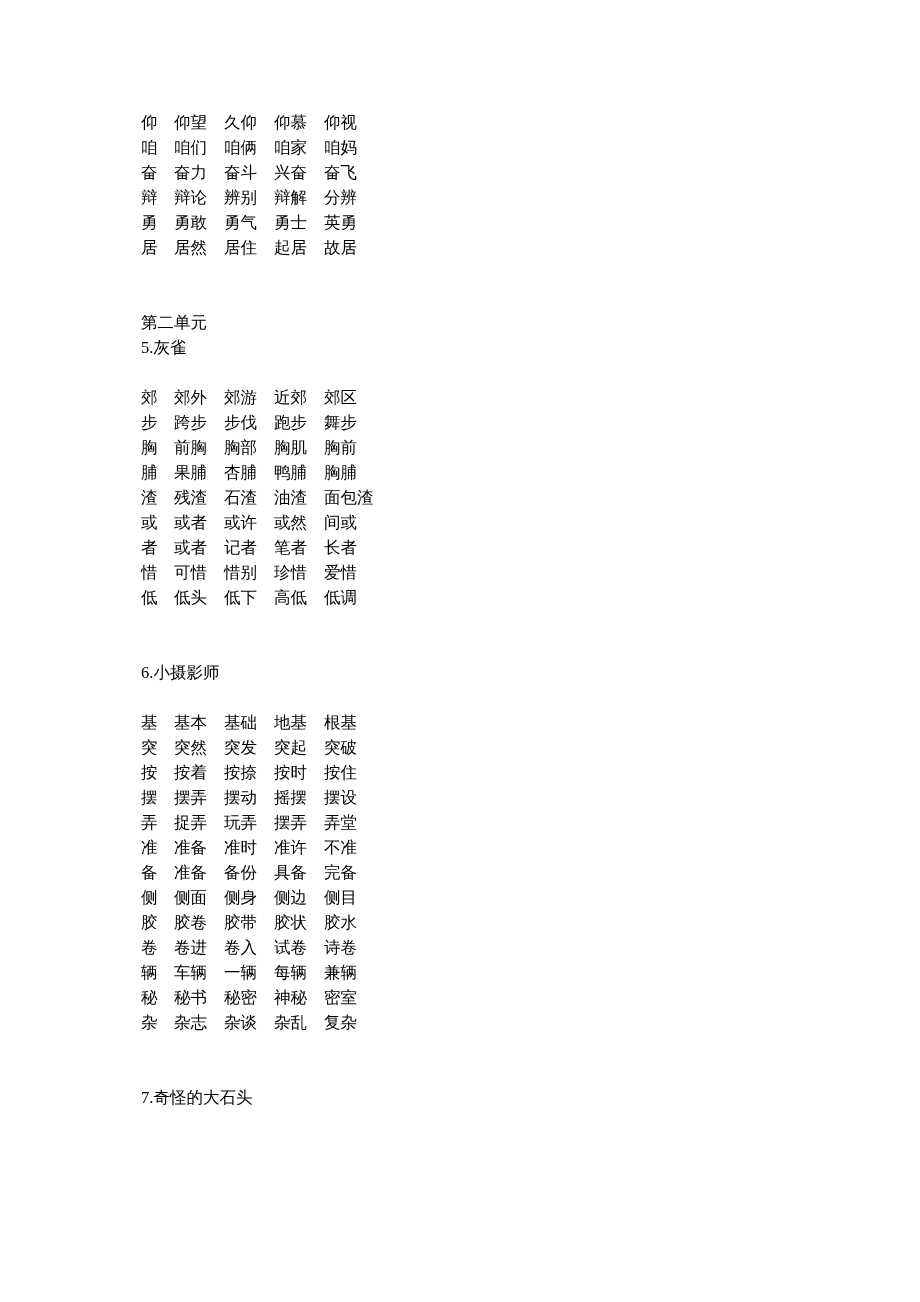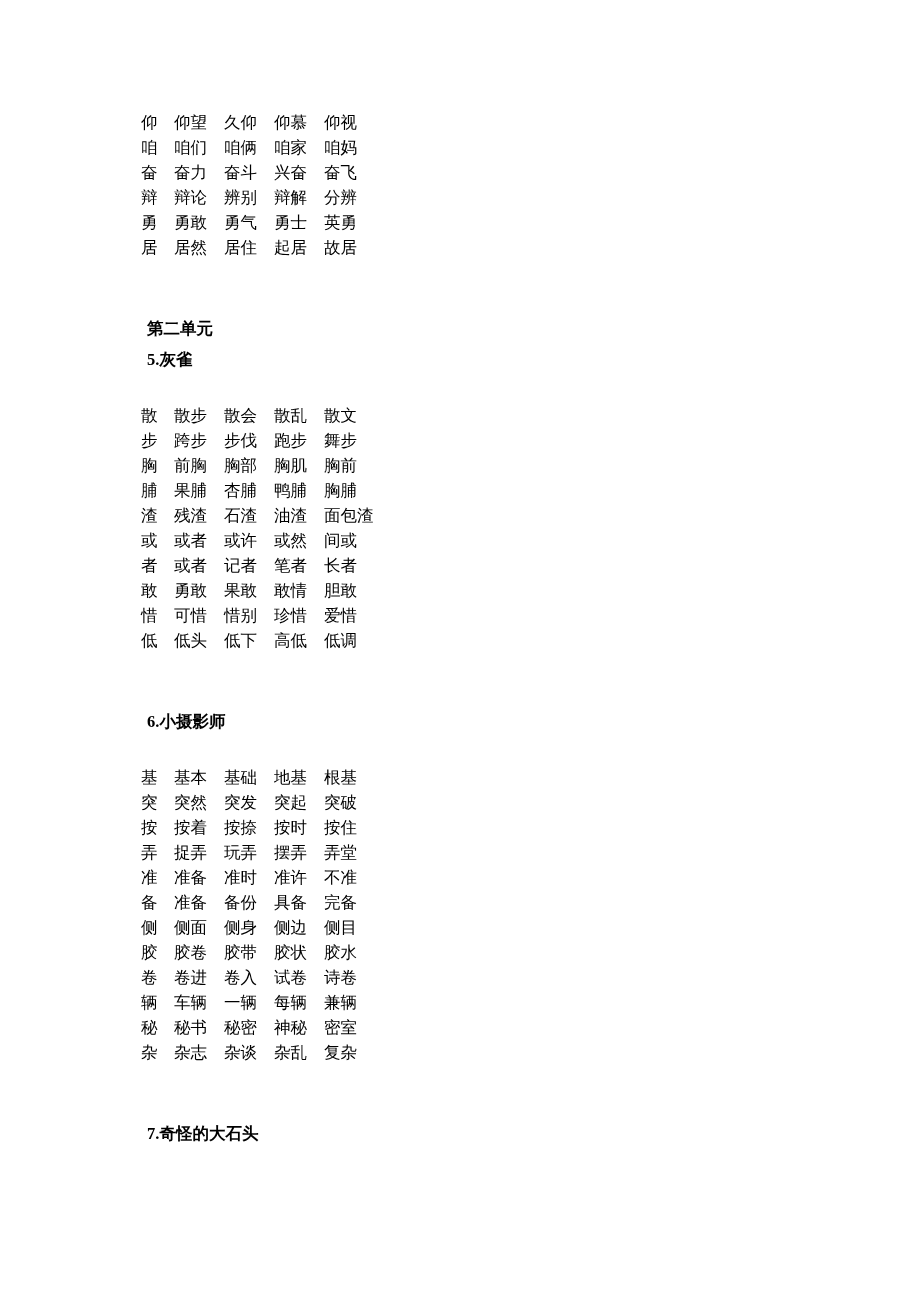--- a/index.html
+++ b/index.html
@@ -30,23 +30,22 @@
   }
   .word {
     display: inline-block;
     width: 50px;
     text-align: left;
   }
   .wide {
     width: 66px;
   }
   .heading {
-    margin: 6px;
+    margin: 0;
     height: 25px;
-    font-weight: bold;
   }
   .gap-small { height: 25px; }
   .gap-med { height: 50px; }
 </style>
 </head>
 <body>
 
 <div class="page">
 
   <div class="row"><span class="key">仰</span><span class="word">仰望</span><span class="word">久仰</span><span class="word">仰慕</span><span class="word">仰视</span></div>
@@ -56,40 +55,40 @@
   <div class="row"><span class="key">勇</span><span class="word">勇敢</span><span class="word">勇气</span><span class="word">勇士</span><span class="word">英勇</span></div>
   <div class="row"><span class="key">居</span><span class="word">居然</span><span class="word">居住</span><span class="word">起居</span><span class="word">故居</span></div>
 
   <div class="gap-med"></div>
 
   <div class="heading">第二单元</div>
   <div class="heading">5.灰雀</div>
 
   <div class="gap-small"></div>
 
-  <div class="row"><span class="key">散</span><span class="word">散步</span><span class="word">散会</span><span class="word">散乱</span><span class="word">散文</span></div>
+  <div class="row"><span class="key">郊</span><span class="word">郊外</span><span class="word">郊游</span><span class="word">近郊</span><span class="word">郊区</span></div>
   <div class="row"><span class="key">步</span><span class="word">跨步</span><span class="word">步伐</span><span class="word">跑步</span><span class="word">舞步</span></div>
   <div class="row"><span class="key">胸</span><span class="word">前胸</span><span class="word">胸部</span><span class="word">胸肌</span><span class="word">胸前</span></div>
   <div class="row"><span class="key">脯</span><span class="word">果脯</span><span class="word">杏脯</span><span class="word">鸭脯</span><span class="word">胸脯</span></div>
   <div class="row"><span class="key">渣</span><span class="word">残渣</span><span class="word">石渣</span><span class="word">油渣</span><span class="word wide">面包渣</span></div>
   <div class="row"><span class="key">或</span><span class="word">或者</span><span class="word">或许</span><span class="word">或然</span><span class="word">间或</span></div>
   <div class="row"><span class="key">者</span><span class="word">或者</span><span class="word">记者</span><span class="word">笔者</span><span class="word">长者</span></div>
-  <div class="row"><span class="key">敢</span><span class="word">勇敢</span><span class="word">果敢</span><span class="word">敢情</span><span class="word">胆敢</span></div>
   <div class="row"><span class="key">惜</span><span class="word">可惜</span><span class="word">惜别</span><span class="word">珍惜</span><span class="word">爱惜</span></div>
   <div class="row"><span class="key">低</span><span class="word">低头</span><span class="word">低下</span><span class="word">高低</span><span class="word">低调</span></div>
 
   <div class="gap-med"></div>
 
   <div class="heading">6.小摄影师</div>
 
   <div class="gap-small"></div>
 
   <div class="row"><span class="key">基</span><span class="word">基本</span><span class="word">基础</span><span class="word">地基</span><span class="word">根基</span></div>
   <div class="row"><span class="key">突</span><span class="word">突然</span><span class="word">突发</span><span class="word">突起</span><span class="word">突破</span></div>
   <div class="row"><span class="key">按</span><span class="word">按着</span><span class="word">按捺</span><span class="word">按时</span><span class="word">按住</span></div>
+  <div class="row"><span class="key">摆</span><span class="word">摆弄</span><span class="word">摆动</span><span class="word">摇摆</span><span class="word">摆设</span></div>
   <div class="row"><span class="key">弄</span><span class="word">捉弄</span><span class="word">玩弄</span><span class="word">摆弄</span><span class="word">弄堂</span></div>
   <div class="row"><span class="key">准</span><span class="word">准备</span><span class="word">准时</span><span class="word">准许</span><span class="word">不准</span></div>
   <div class="row"><span class="key">备</span><span class="word">准备</span><span class="word">备份</span><span class="word">具备</span><span class="word">完备</span></div>
   <div class="row"><span class="key">侧</span><span class="word">侧面</span><span class="word">侧身</span><span class="word">侧边</span><span class="word">侧目</span></div>
   <div class="row"><span class="key">胶</span><span class="word">胶卷</span><span class="word">胶带</span><span class="word">胶状</span><span class="word">胶水</span></div>
   <div class="row"><span class="key">卷</span><span class="word">卷进</span><span class="word">卷入</span><span class="word">试卷</span><span class="word">诗卷</span></div>
   <div class="row"><span class="key">辆</span><span class="word">车辆</span><span class="word">一辆</span><span class="word">每辆</span><span class="word">兼辆</span></div>
   <div class="row"><span class="key">秘</span><span class="word">秘书</span><span class="word">秘密</span><span class="word">神秘</span><span class="word">密室</span></div>
   <div class="row"><span class="key">杂</span><span class="word">杂志</span><span class="word">杂谈</span><span class="word">杂乱</span><span class="word">复杂</span></div>
 

